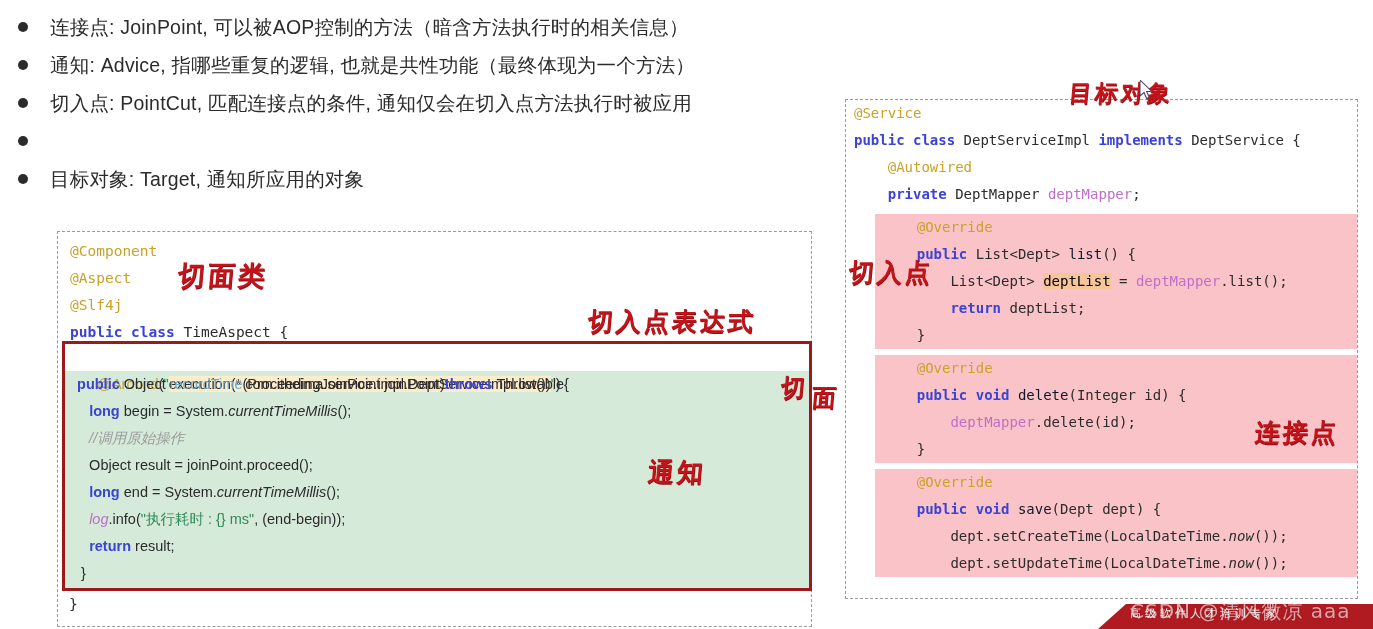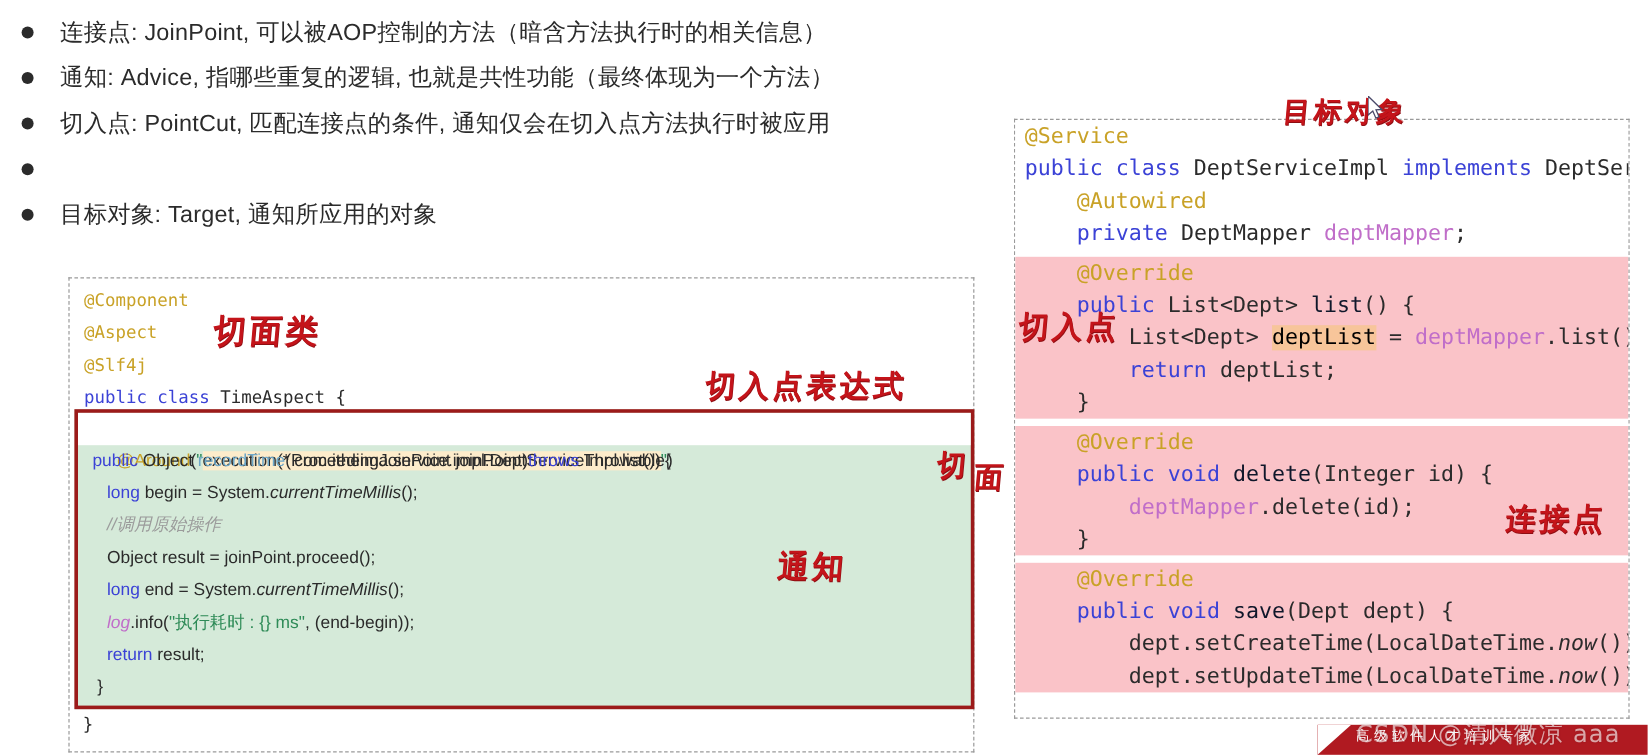--- a/index.html
+++ b/index.html
@@ -43,21 +43,21 @@
     overflow:hidden;
   }
   .cline {
     white-space:pre;
     line-height:27px;
     height:27px;
     font-size:14.5px;
   }
 
   
-  .kw      { color:#3b42d6; }
+  .kw      { color:#3b42d6;font-weight:bold; }
   .ann     { color:#c9a227; }
   .typ     { color:#2b2b2b; }
   .fn      { color:#6fa8c9; }
   .fn2     { color:#0f172a; }
   .fld     { color:#c06ec9; }
   .str     { color:#2e8b57; }
   .cmt     { color:#9b9b9b; font-style:italic; }
   .ital    { font-style:italic; }
   .plain   { color:#2b2b2b; }
 
@@ -80,22 +80,22 @@
   .around-row {
     background:#ffffff;
     height:27px;
   }
   .hl-orange { background:#fdeccb; }
 
   
   #right-panel {
     left:845px; top:99px; width:513px; height:500px;
   }
-  #right-panel .cline { padding-left:8px; font-size:18px; }
-  .pinkblk { background:#fac3c8; }
+  #right-panel .cline { padding-left:8px; font-size:14px; }
+  .pinkblk { background:#fac3c8;margin-left:29px; }
   .whiteblk { background:#ffffff; }
   .gap { height:6px; background:#ffffff; }
   .hl-peach { background:#f7c59a; }
 
   
   .hand {
     position:absolute;
     color:#c4141a;
     font-family:"DejaVu Sans", sans-serif;
     font-weight:bold;

